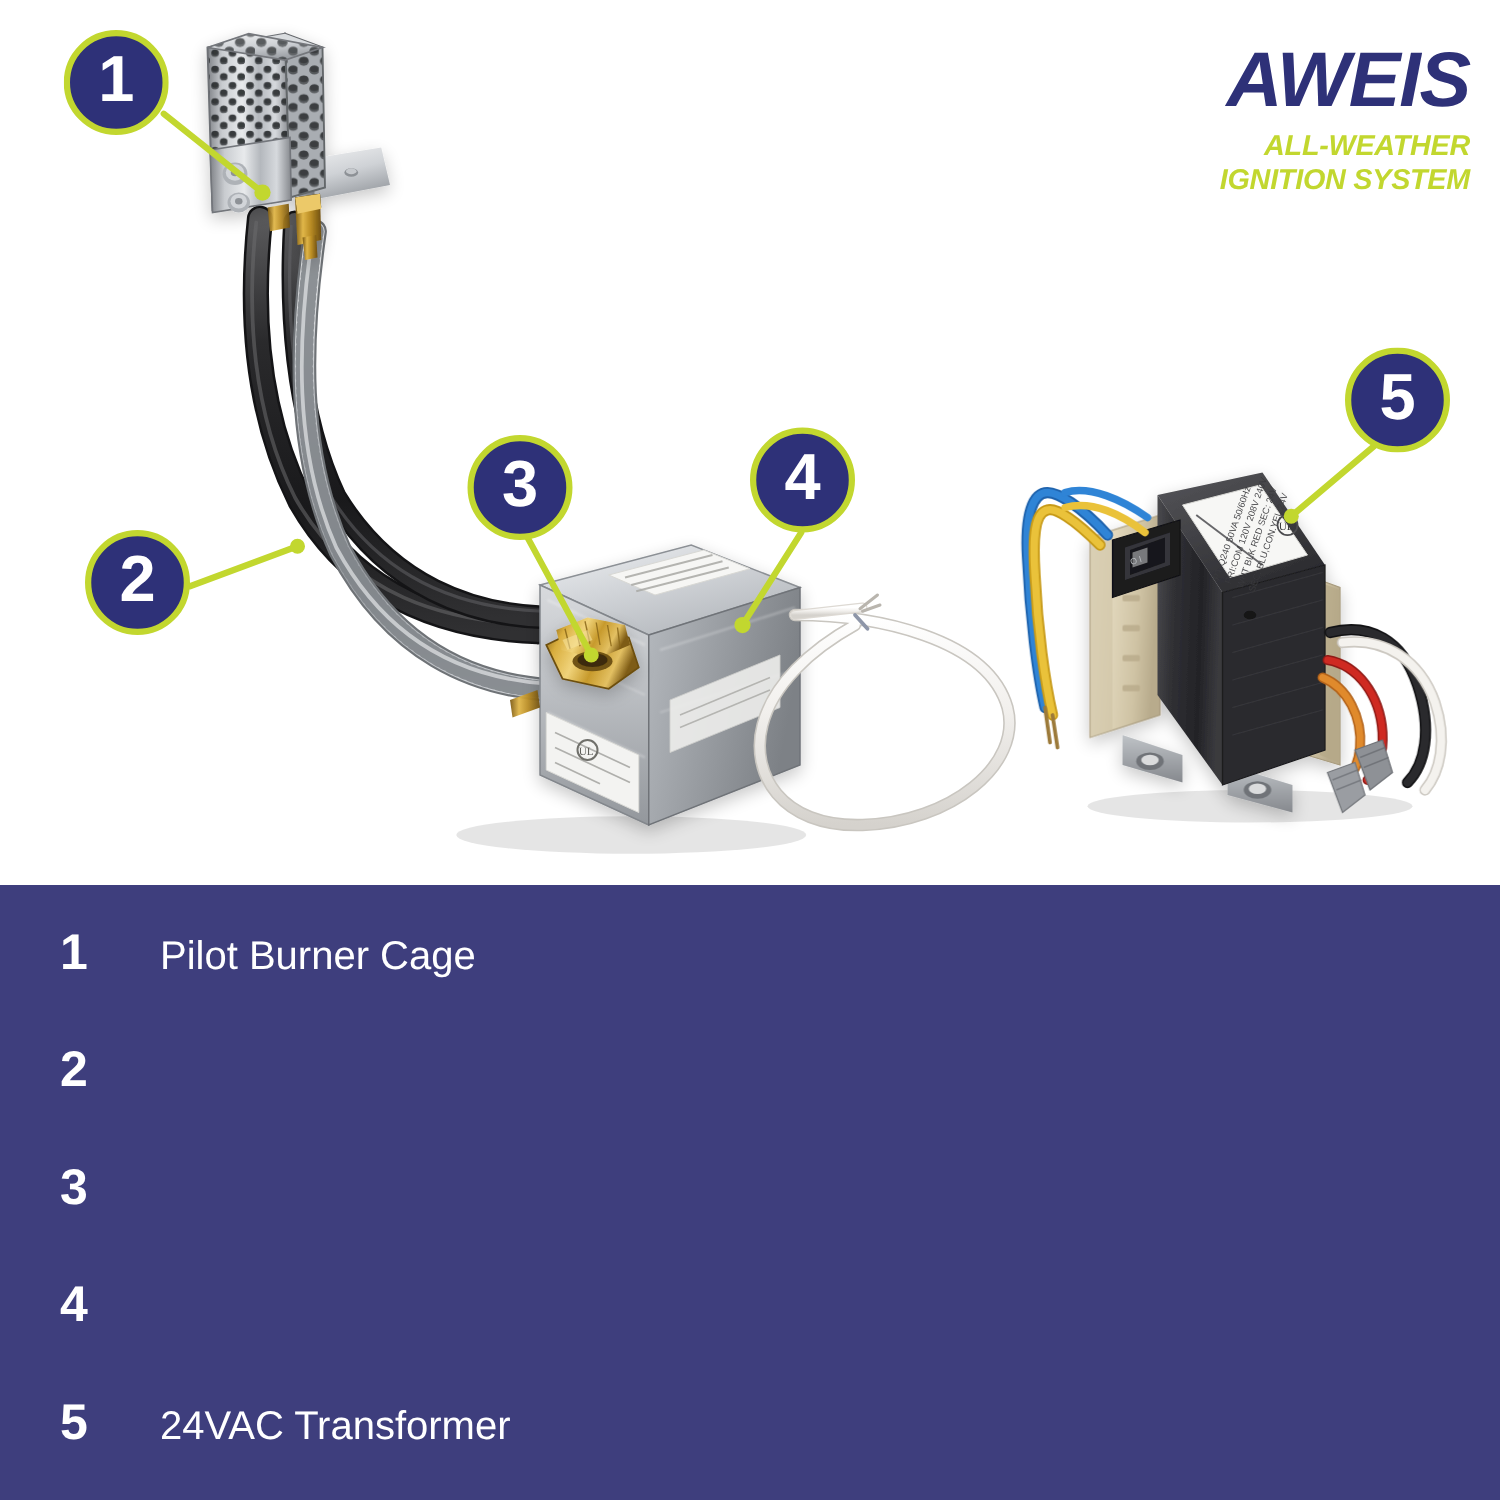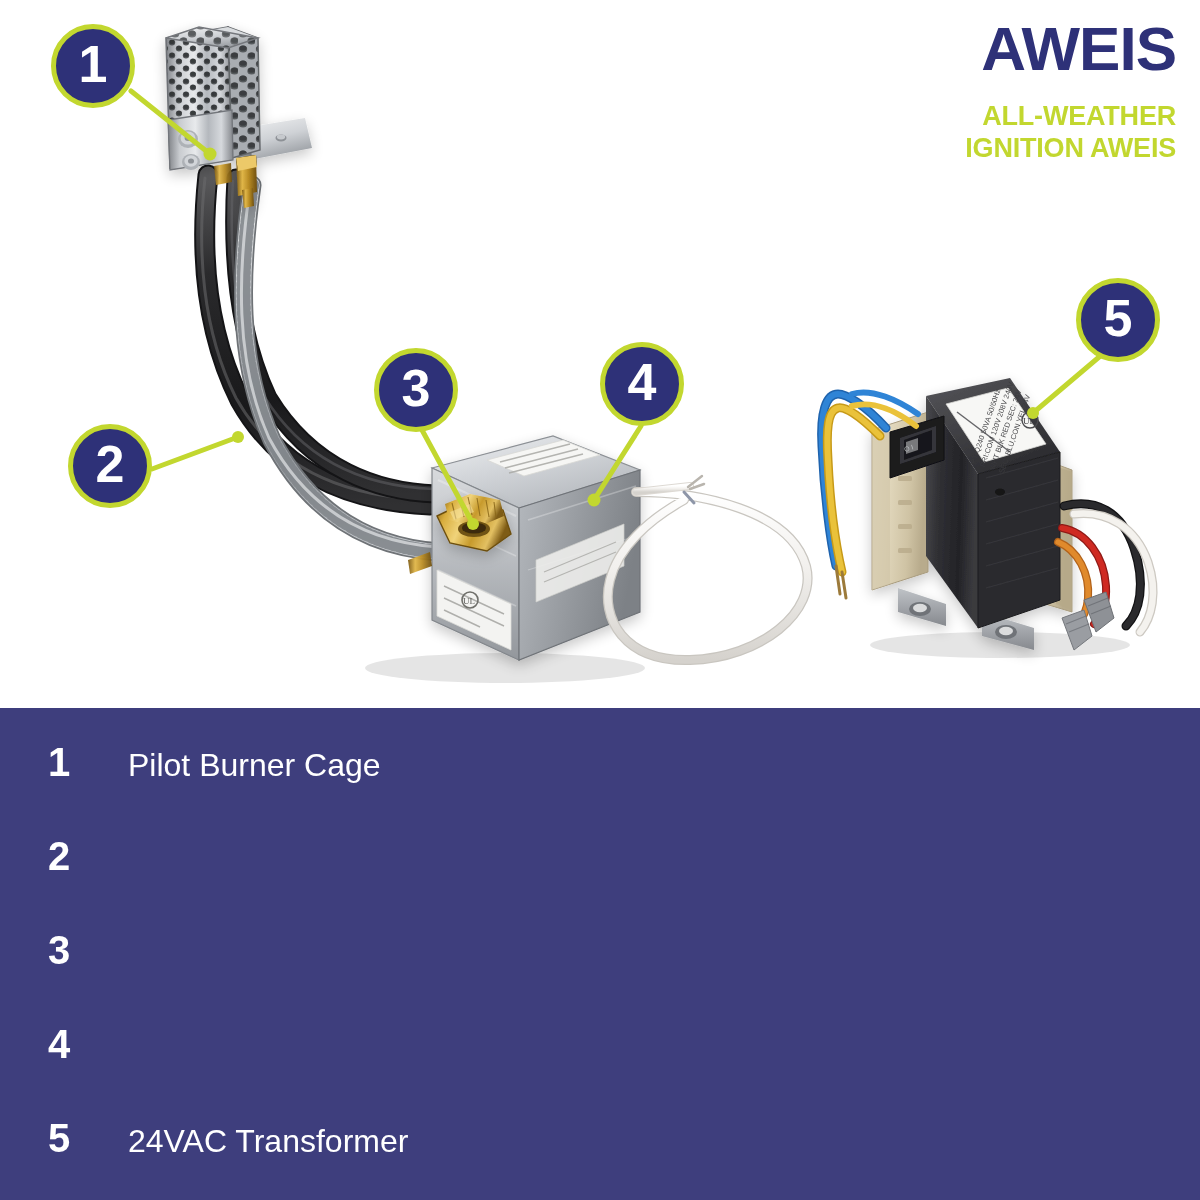--- a/index.html
+++ b/index.html
@@ -10,23 +10,23 @@
     font-family:"Liberation Sans", sans-serif;
     overflow:hidden;
     position:relative;
   }
   #root{position:relative;width:1200px;height:1200px;overflow:hidden;}
 
   
   .stage{position:absolute;left:0;top:0;width:1200px;height:708px;background:#fff;overflow:hidden;}
 
   
-  .brand{position:absolute;right:24px;top:18px;text-align:right;line-height:1;}
+  .brand{position:absolute;right:24px;top:34px;text-align:right;line-height:1;font-style:italic;}
   .brand-name{font-size:62px;font-weight:bold;letter-spacing:-1px;}
-  .brand-tag{font-size:27px;font-weight:bold;line-height:1.17;margin-top:21px;letter-spacing:-0.2px;}
+  .brand-tag{font-size:23px;font-weight:bold;line-height:1.17;margin-top:7px;letter-spacing:-0.2px;}
 
   
   .badge{
     position:absolute;border-radius:50%;
     display:flex;align-items:center;justify-content:center;
     color:#fff;font-weight:bold;line-height:1;
     box-sizing:border-box;
   }
   .badge span{display:block;transform:translateY(-2px);}
 
@@ -435,21 +435,21 @@
         <circle cx="473" cy="524" r="6"></circle>
         <circle cx="594" cy="500" r="6.5"></circle>
         <circle cx="1033" cy="413" r="6"></circle>
       </g>
     </svg>
 
     <div class="brand">
       <div class="brand-name" style="color: rgb(46, 49, 120);">AWEIS</div>
       <div class="brand-tag" style="color: rgb(194, 215, 47);">
         <div>ALL-WEATHER</div>
-        <div>IGNITION AWEIS</div>
+        <div>IGNITION SYSTEM</div>
       </div>
     </div>
 
     <div class="badge" style="left: 51px; top: 24px; width: 84px; height: 84px; font-size: 52px; background: rgb(46, 49, 120); border: 5px solid rgb(194, 215, 47);">
       <span>1</span>
     </div>
     <div class="badge" style="left: 68px; top: 424px; width: 84px; height: 84px; font-size: 52px; background: rgb(46, 49, 120); border: 5px solid rgb(194, 215, 47);">
       <span>2</span>
     </div>
     <div class="badge" style="left: 374px; top: 348px; width: 84px; height: 84px; font-size: 52px; background: rgb(46, 49, 120); border: 5px solid rgb(194, 215, 47);">

